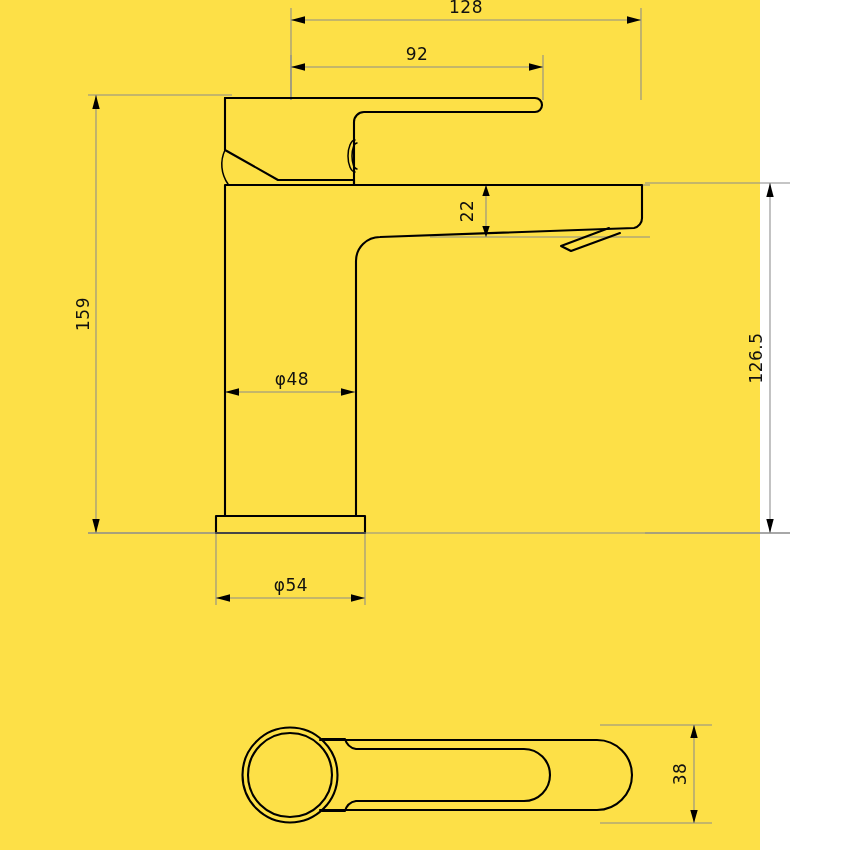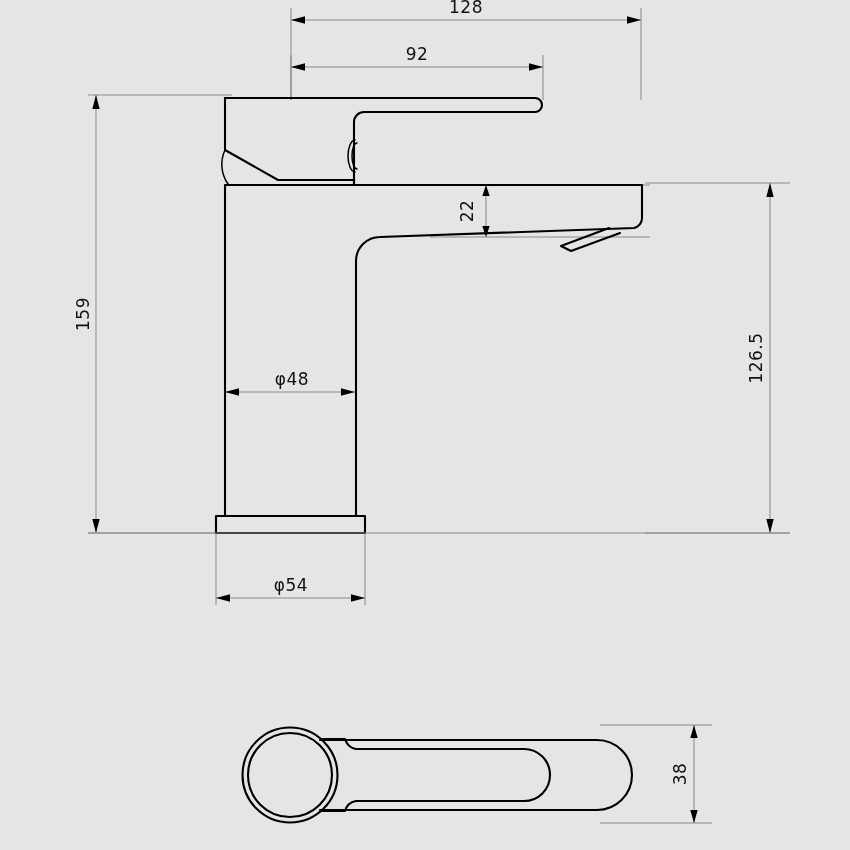--- a/index.html
+++ b/index.html
@@ -8,23 +8,23 @@
     background: #ffffff;
   }
   body {
     width: 850px;
     height: 850px;
     font-family: "Liberation Sans", sans-serif;
     overflow: hidden;
   }
   #drawing-root {
     position: relative;
-    width: 850px;
+    width: 760px;
     height: 850px;
-    background: #e5e5e5;
+    background: #fde047;
   }
   svg.tech-drawing {
     display: block;
     width: 850px;
     height: 850px;
   }
   .part-outline {
     fill: none;
     stroke: #000000;
     stroke-width: 2.1;

